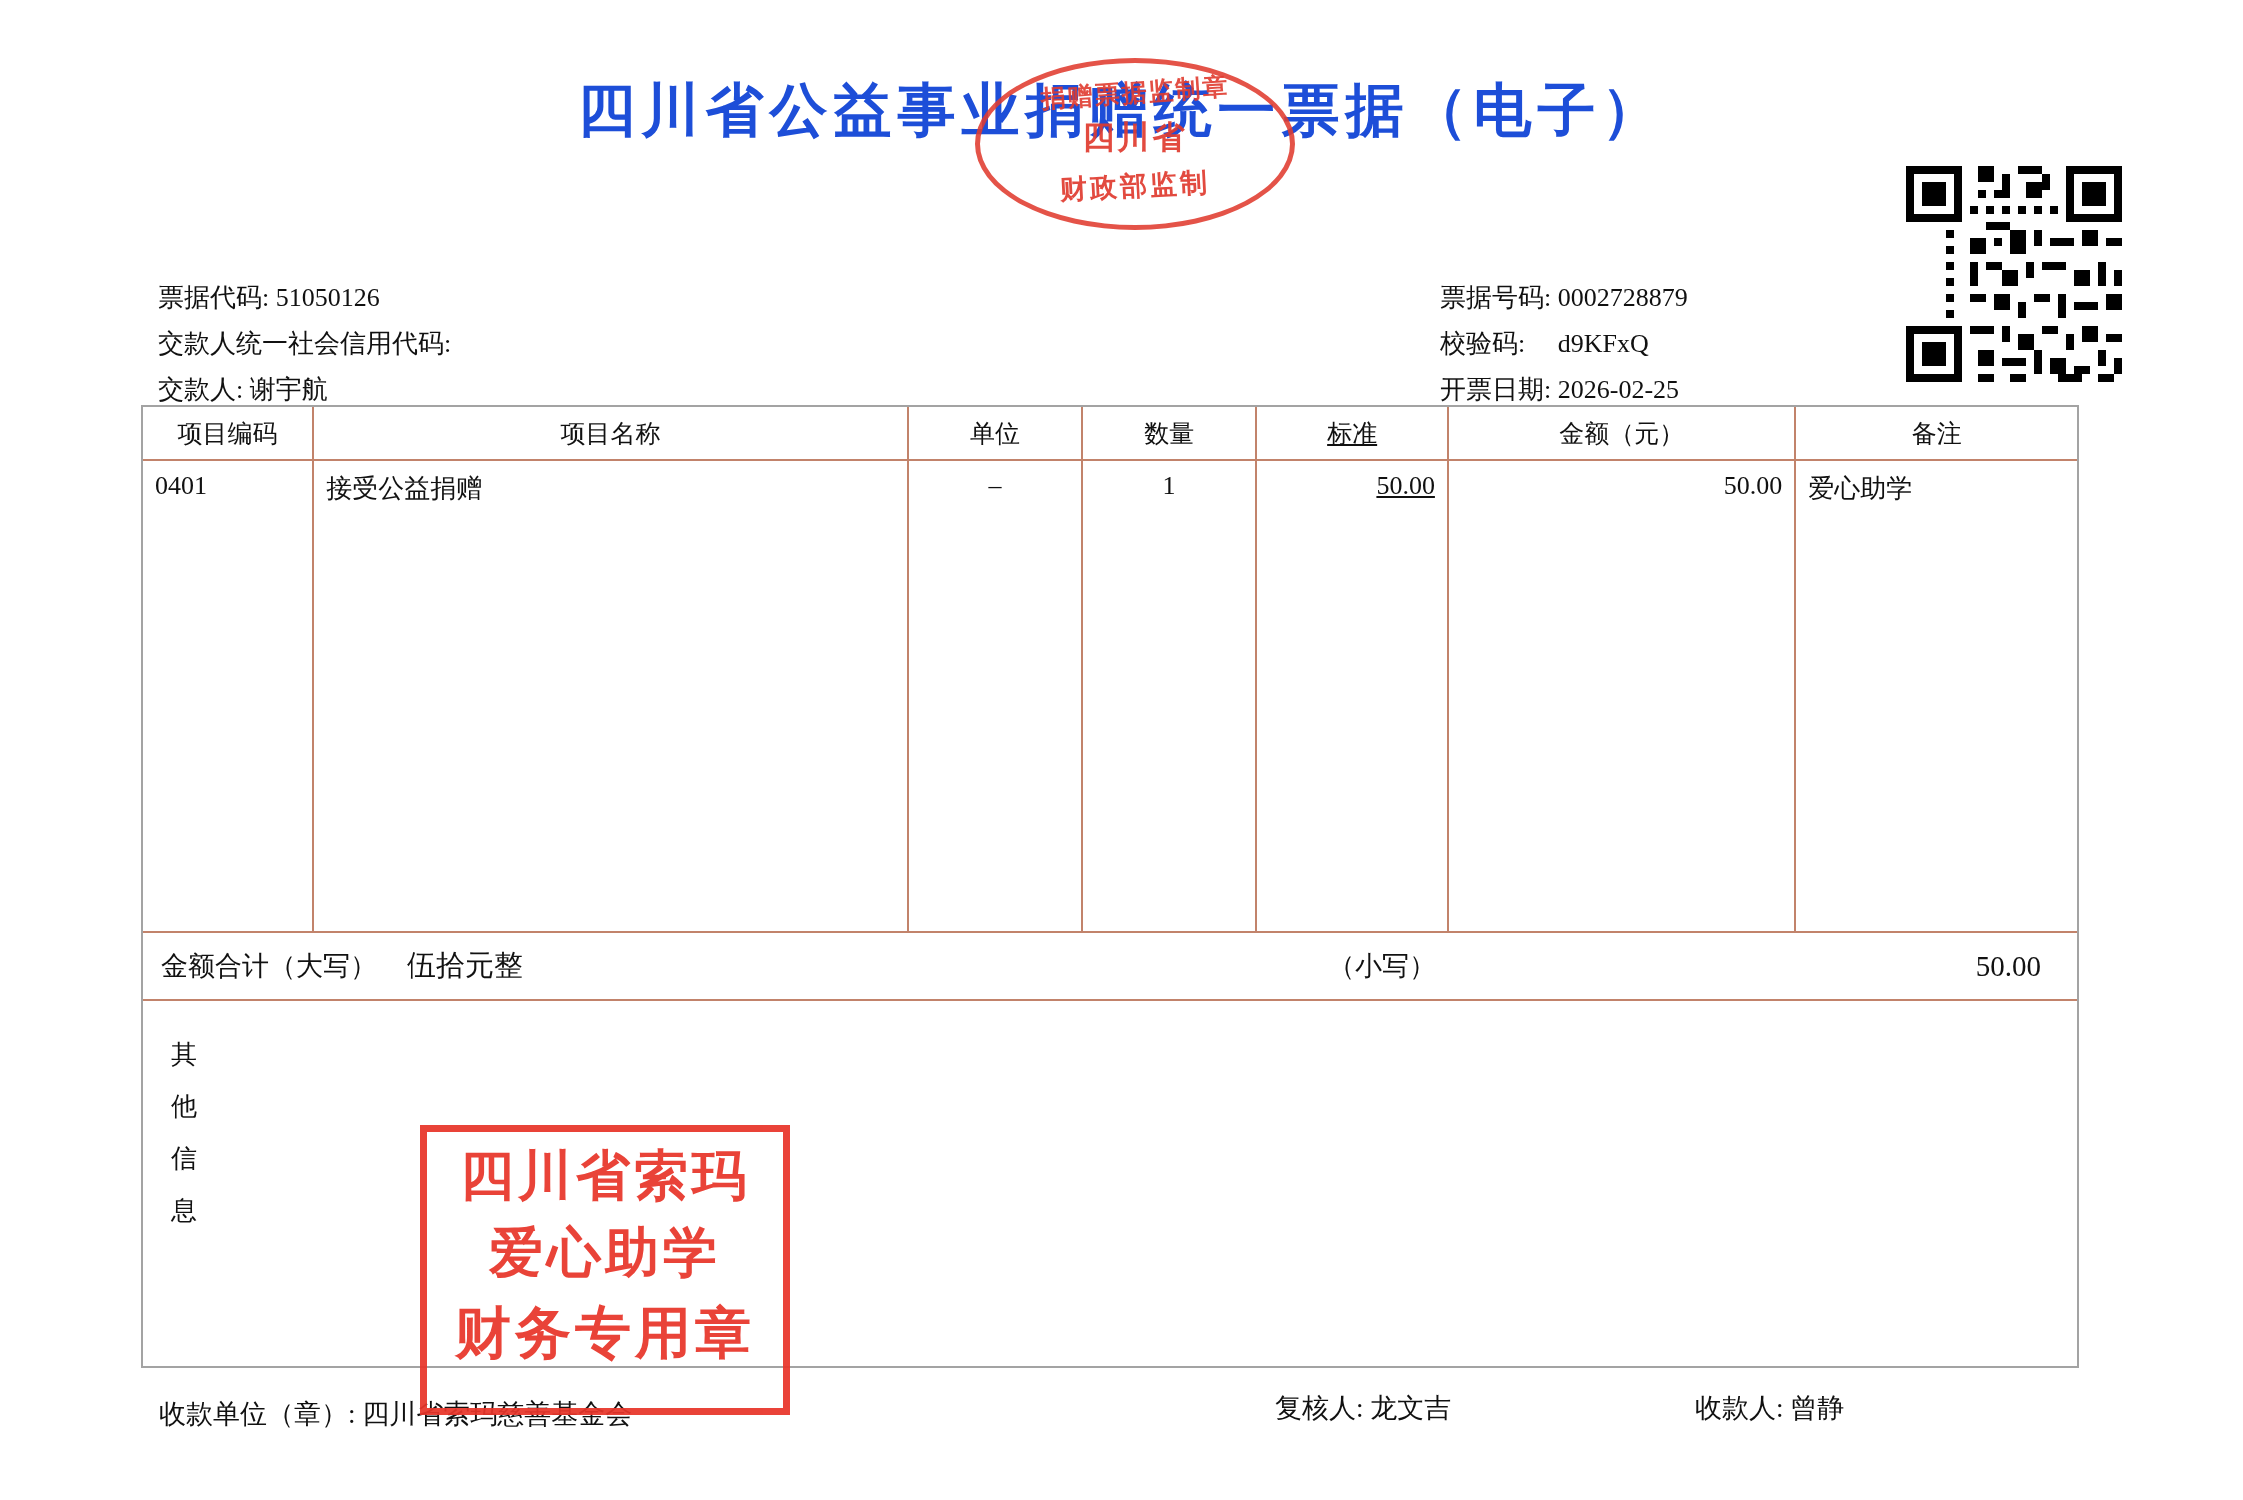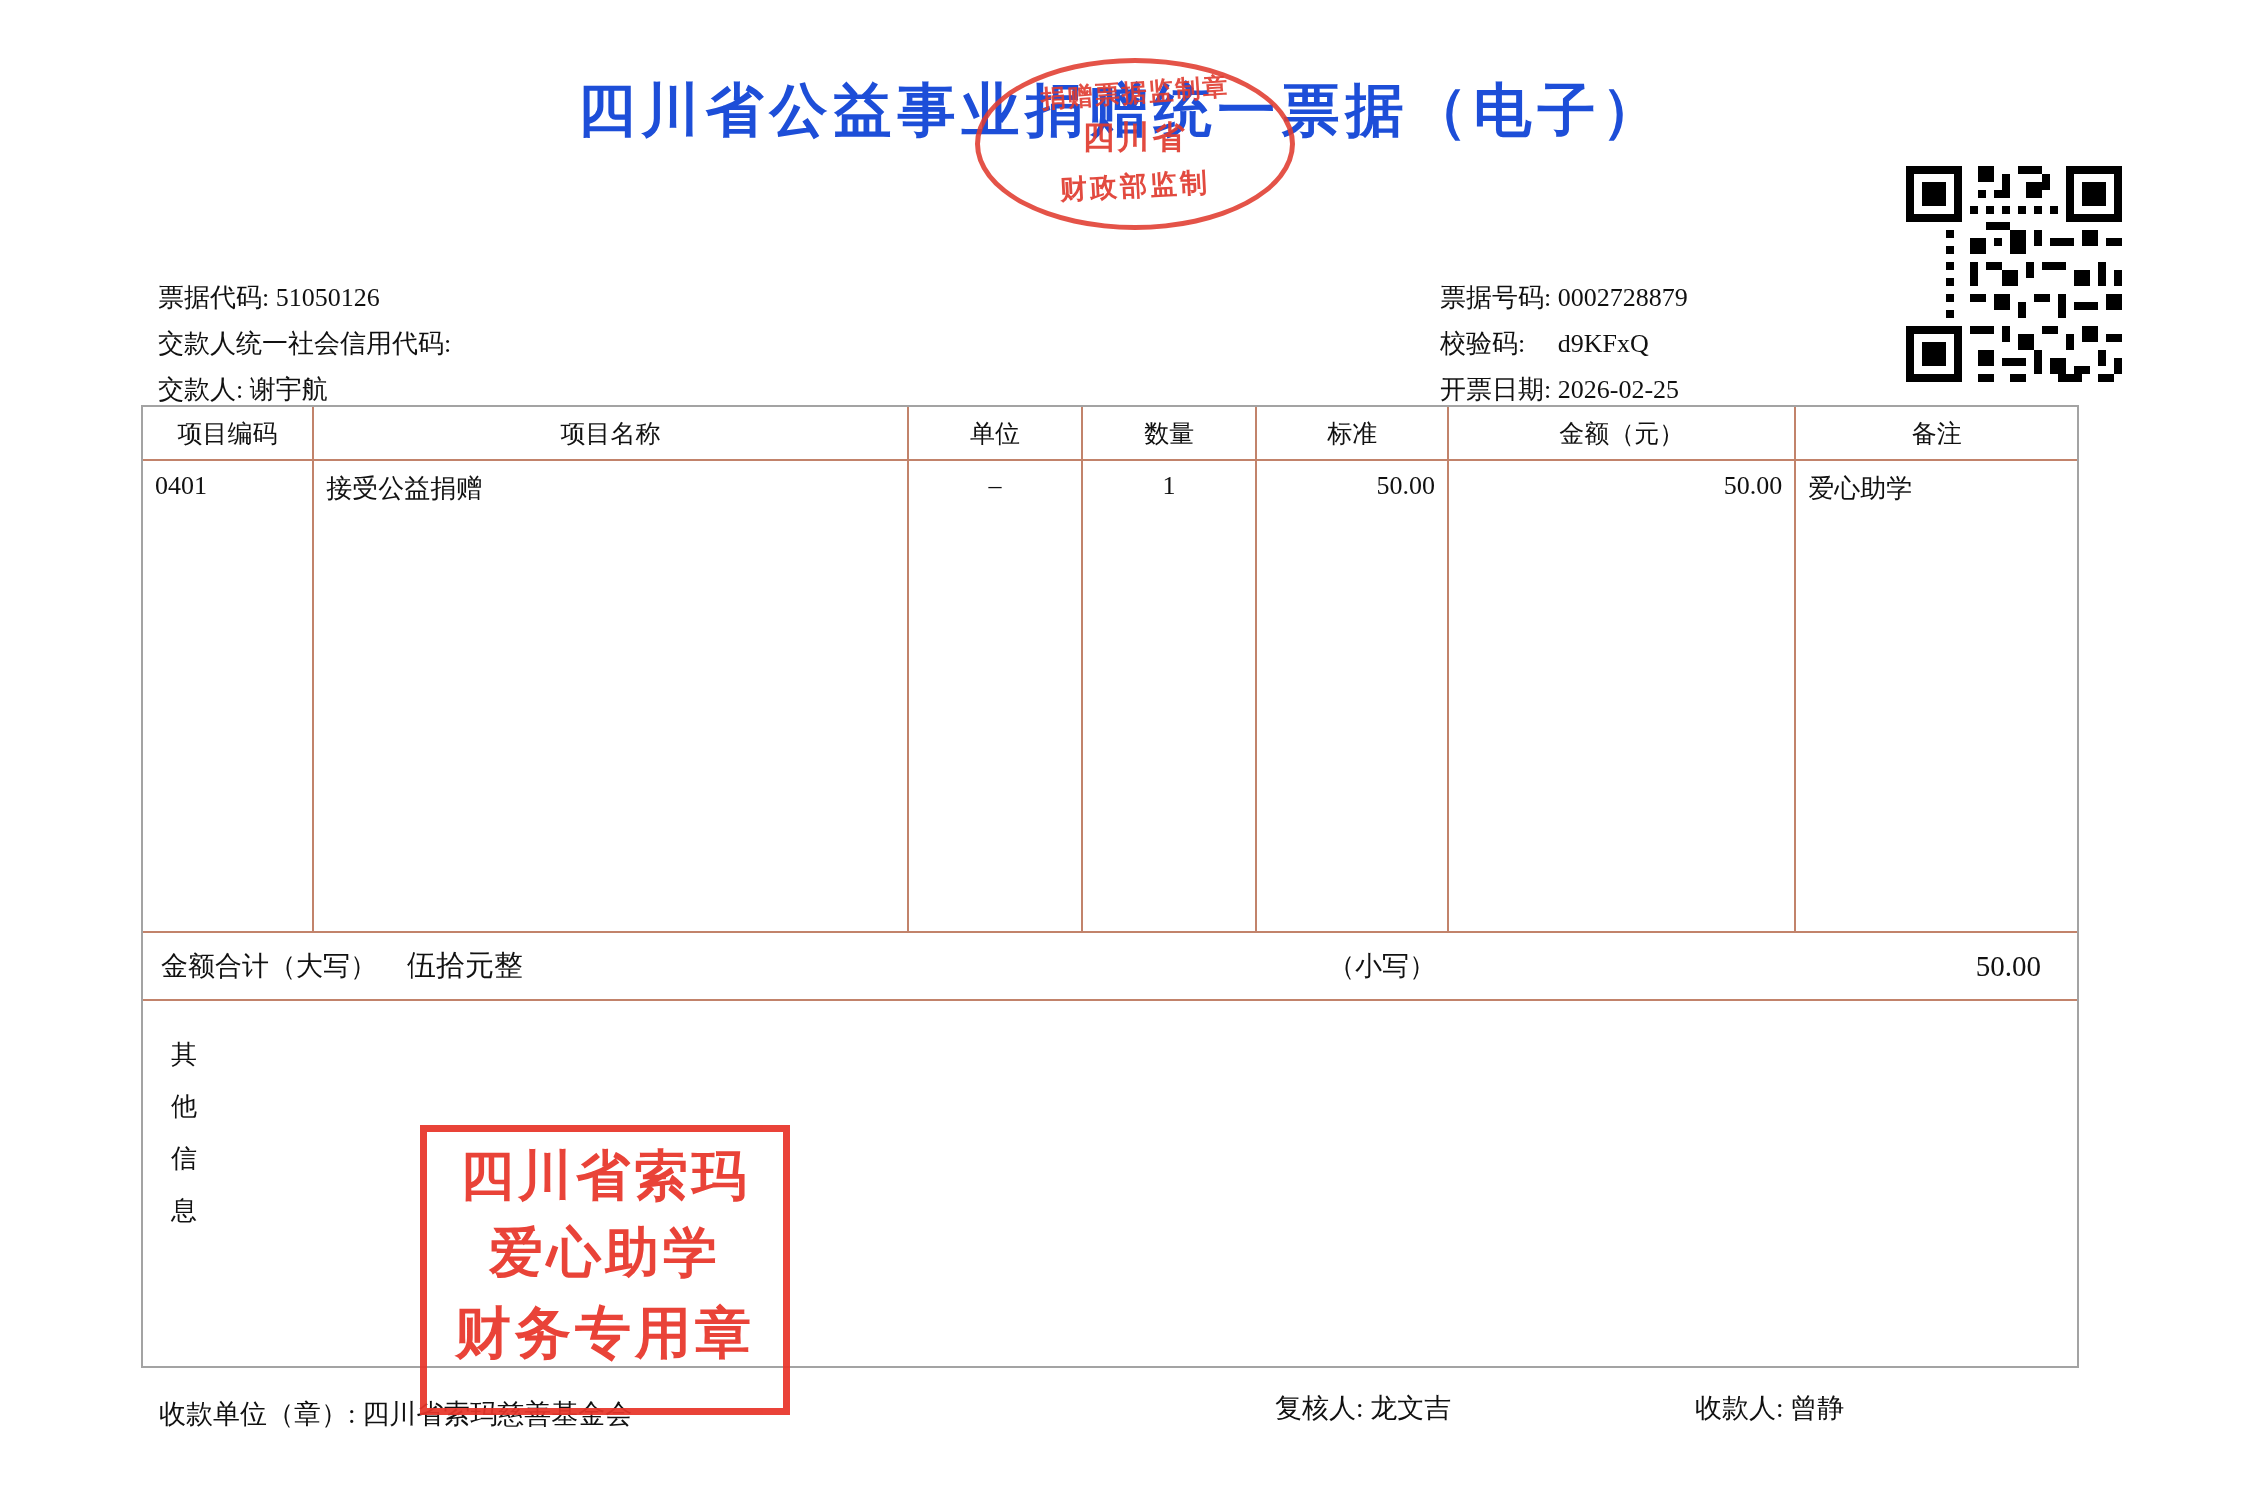--- a/index.html
+++ b/index.html
@@ -106,21 +106,21 @@
     box-sizing: border-box;
     padding-top: 10px;
     font-size: 26px;
     color: #111;
   }
   .tbl .body .col:last-child { border-right: none; border-radius: 13px; }
   .cw1 { width: 175px; }
   .cw2 { width: 608px; }
   .cw3 { width: 178px; }
   .cw4 { width: 178px; }
-  .cw5 { width: 196px; }
+  .cw5 { width: 196px; text-decoration: underline; }
   .cw6 { width: 355px; }
   .cw7 { width: 287px; }
 
   .cellpad-l { padding-left: 12px; }
   .cell-center { text-align: center; }
   .cell-right { padding-right: 12px; text-align: right; }
 
   
   .totals {
     display: flex;

